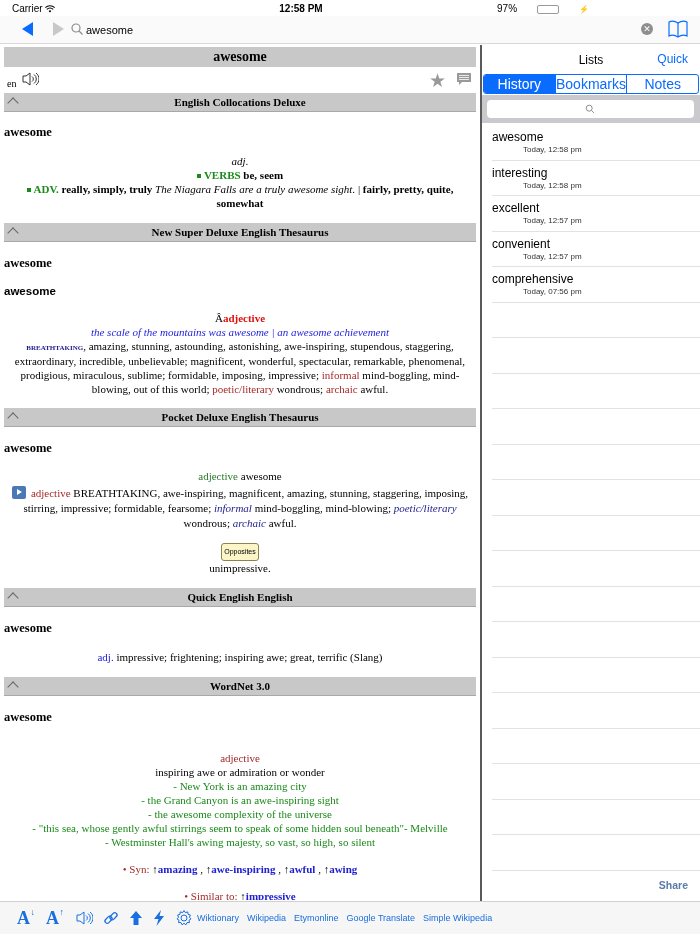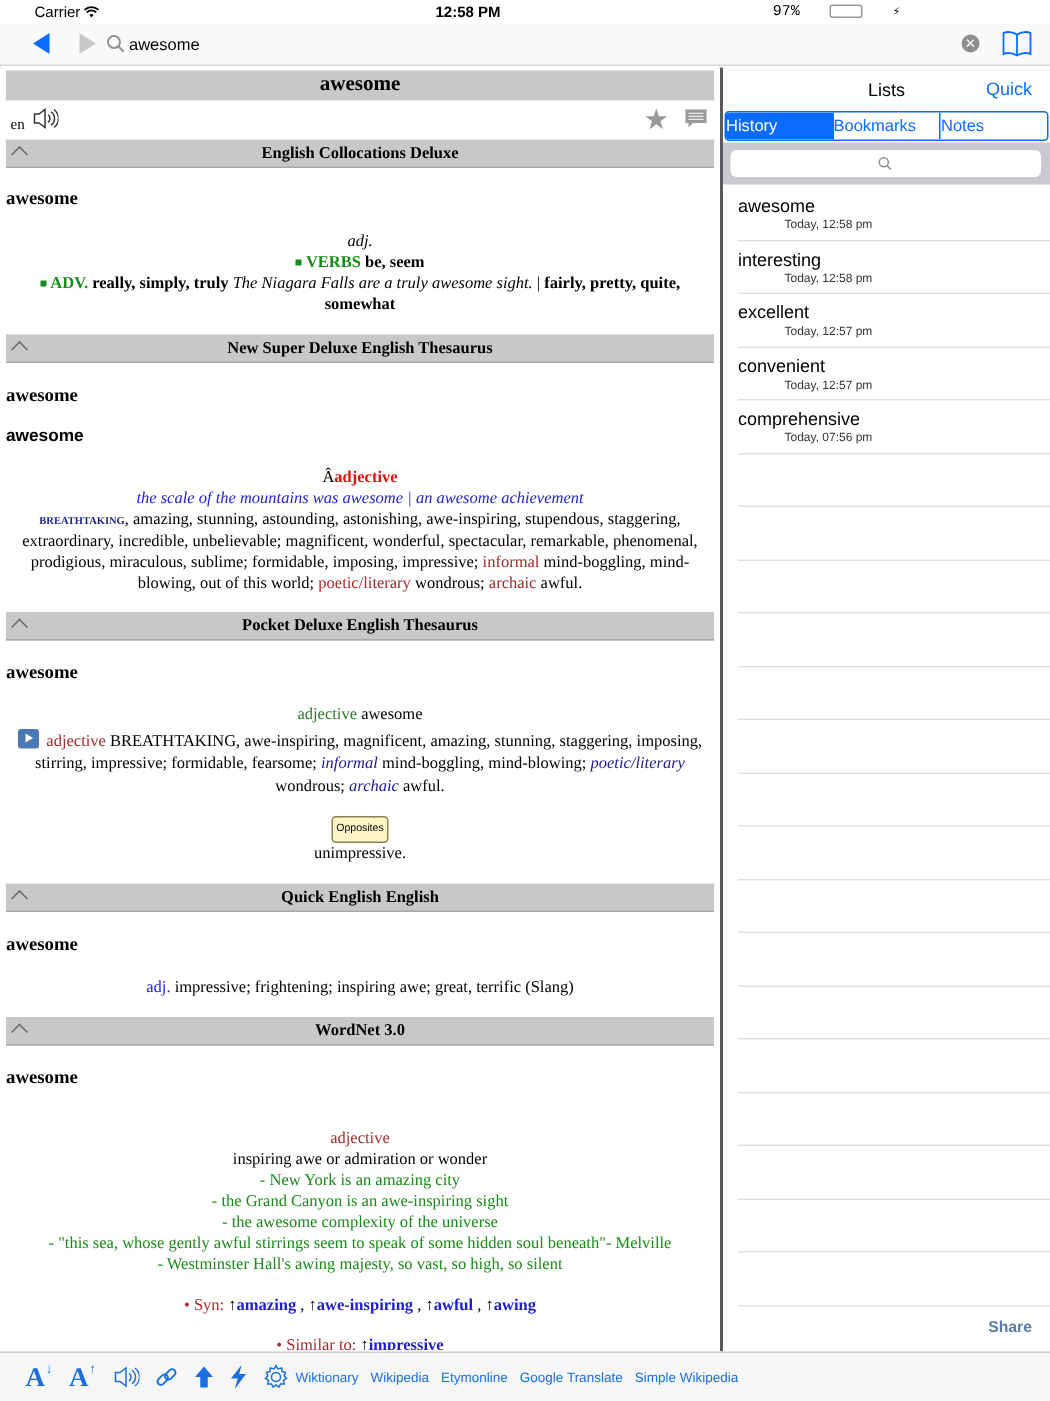--- a/index.html
+++ b/index.html
@@ -1,23 +1,23 @@
 <!DOCTYPE html>
 <html><head>
 <meta charset="utf-8">
 <style>
   * { box-sizing: border-box; margin: 0; padding: 0; }
   html, body { width: 700px; height: 934px; overflow: hidden; background: #fff; }
   body { font-family: "Liberation Sans", sans-serif; position: relative; }
 
   
-  .statusbar { position: absolute; top: 0; left: 18px; width: 588px; height: 16px; font-size: 10px; color: #000; }
+  .statusbar { position: absolute; top: 0; left: 7px; width: 588px; height: 16px; font-size: 10px; color: #000; }
   .statusbar .carrier { position: absolute; left: 5px; top: 3px; }
   .statusbar .time { position: absolute; left: 0; right: 0; top: 3px; text-align: center; font-weight: bold; }
-  .statusbar .battery { position: absolute; right: 6px; top: 3px; display: flex; align-items: flex-start; gap: 20px; font-family: Liberation Mono, monospace; }
+  .statusbar .battery { position: absolute; right: 6px; top: 3px; display: flex; align-items: flex-end; gap: 20px; }
   .batt-shell { width: 22px; height: 9px; border: 1px solid #999; border-radius: 2px; padding: 1px; position: relative; }
   .batt-fill { width: 100%; height: 100%; background: #4cd964; border-radius: 1px; }
 
   
   .navbar { position: absolute; top: 16px; left: 0; width: 700px; height: 28px; background: #fafafa; border-bottom: 1px solid #d8d8d8; }
   .nav-back { position: absolute; left: 22px; top: 6px; width: 0; height: 0; border-top: 7px solid transparent; border-bottom: 7px solid transparent; border-right: 11px solid #0a6cff; cursor: pointer; }
   .nav-fwd { position: absolute; left: 53px; top: 6px; width: 0; height: 0; border-top: 7px solid transparent; border-bottom: 7px solid transparent; border-left: 11px solid #c8c8c8; cursor: pointer; }
   .nav-search-icon { position: absolute; left: 70px; top: 6px; width: 14px; height: 14px; }
   .nav-search-input { position: absolute; left: 86px; top: 4px; width: 520px; height: 20px; border: none; background: transparent; font-family: "Liberation Sans", sans-serif; font-size: 11px; color: #000; outline: none; }
   .nav-clear { position: absolute; left: 641px; top: 7px; width: 12px; height: 12px; border-radius: 50%; background: #8e8e8e; color: #fff; font-size: 9px; line-height: 12px; text-align: center; cursor: pointer; }
@@ -53,21 +53,21 @@
   .opp { display: inline-block; font-family: "Liberation Sans", sans-serif; font-size: 7px; background: #fbf5c8; border: 1px solid #8a8450; border-radius: 3px; padding: 1px 2px; cursor: pointer; }
 
   
   .split { position: absolute; left: 480px; top: 45px; width: 2px; height: 856px; background: #5a5a5a; }
 
   
   .panel { position: absolute; left: 482px; top: 45px; width: 218px; height: 855px; background: #fff; font-family: "Liberation Sans", sans-serif; }
   .panel-title { position: absolute; left: 0; right: 0; top: 8px; text-align: center; font-size: 12px; color: #000; }
   .panel-edit { position: absolute; right: 12px; top: 7px; font-size: 12px; color: #0a6cff; cursor: pointer; }
   .seg { position: absolute; left: 1px; top: 29px; width: 216px; height: 20px; display: flex; border: 1px solid #0a6cff; border-radius: 3px; overflow: hidden; }
-  .seg div { flex: 1; text-align: left; font-size: 11px; line-height: 18px; color: #0a6cff; border-right: 1px solid #0a6cff; cursor: pointer; }
+  .seg div { flex: 1; text-align: center; font-size: 14px; line-height: 18px; color: #0a6cff; border-right: 1px solid #0a6cff; cursor: pointer; }
   .seg div:last-child { border-right: none; }
   .seg div.active { background: #0a6cff; color: #fff; }
   .search-wrap { position: absolute; left: 0; top: 50px; width: 218px; height: 28px; background: #c9c9ce; }
   .search-box { position: absolute; left: 5px; top: 5px; width: 207px; height: 18px; background: #fff; border-radius: 4px; cursor: text; }
   .search-box svg { position: absolute; left: 98px; top: 4px; }
   .list { position: absolute; left: 0; top: 80px; width: 218px; }
   .row { height: 35.5px; border-bottom: 1px solid #e2e2e2; margin-left: 10px; padding-top: 5px; cursor: pointer; }
   .row .w { font-size: 12px; color: #000; line-height: 14px; }
   .row .t { font-size: 8px; color: #333; line-height: 11px; margin-left: 31px; }
   .share { position: absolute; right: 12px; top: 834px; font-size: 10.5px; font-weight: bold; color: #5a7ca8; cursor: pointer; }

